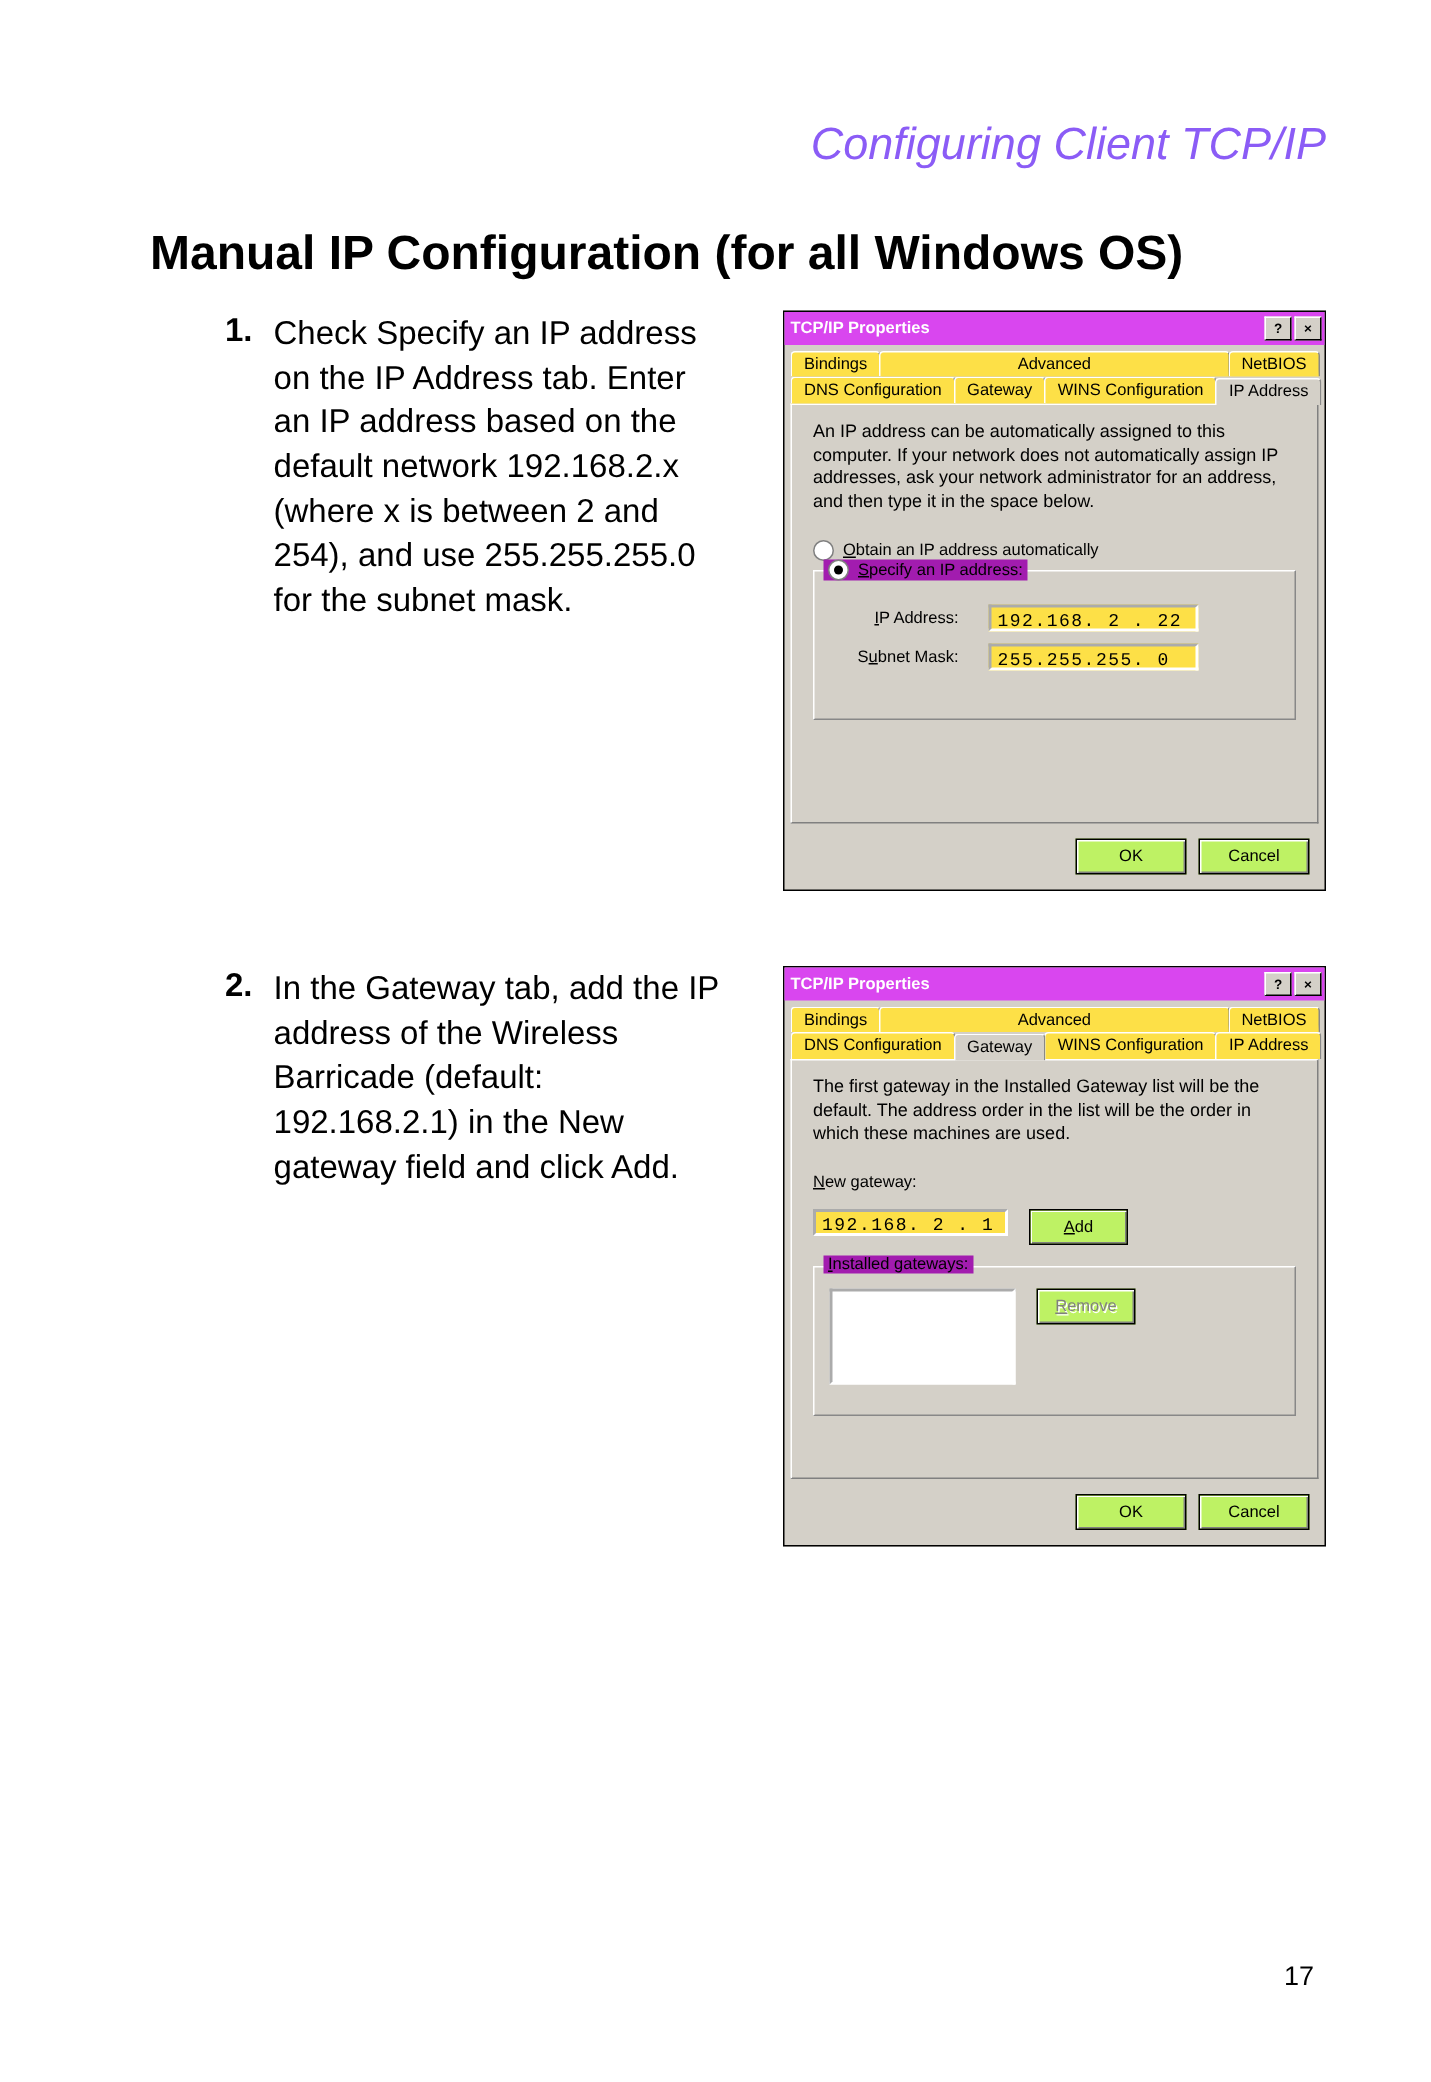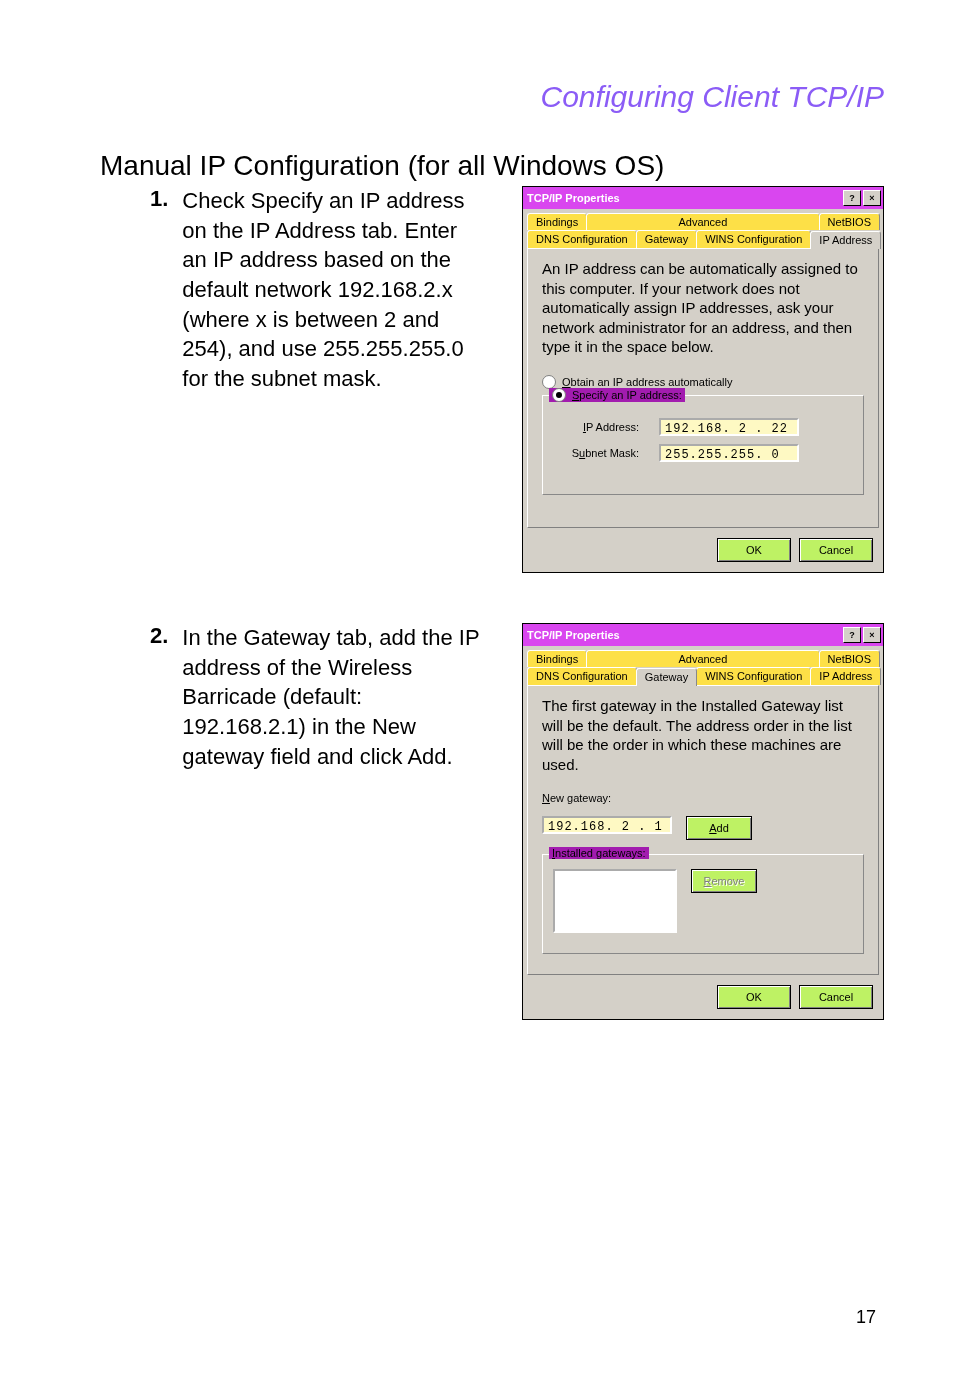--- a/index.html
+++ b/index.html
@@ -18,23 +18,23 @@
     min-height: 1388px;
   }
   .header-title {
     font-style: italic;
     font-size: 30px;
     text-align: right;
     margin-bottom: 36px;
     color: #8b5cf6;
   }
   .section-title {
-    font-size: 28px;
-    font-weight: normal;
-    margin-bottom: 4px;
+    font-size: 32px;
+    font-weight: bold;
+    margin-bottom: 20px;
     color: #000;
   }
   .step-row {
     display: flex;
     align-items: flex-start;
     margin-bottom: 50px;
   }
   .step-text-block {
     display: flex;
     flex: 0 0 380px;
@@ -120,21 +120,21 @@
   .tab-panel {
     margin: 0 4px 4px 4px;
     border: 1px solid #fff;
     border-right-color: #808080;
     border-bottom-color: #808080;
     padding: 10px 14px 20px 14px;
     min-height: 280px;
     box-sizing: border-box;
   }
   .panel-text {
-    font-size: 15px;
+    font-size: 12px;
     line-height: 1.3;
     margin-bottom: 18px;
   }
   .radio-row {
     display: flex;
     align-items: center;
     margin: 6px 0;
     font-size: 11px;
   }
   .radio {
@@ -179,21 +179,21 @@
     margin: 8px 0;
   }
   .form-label {
     width: 86px;
     font-size: 11px;
     text-align: right;
     padding-right: 20px;
   }
   .ip-field, .text-field {
     border: 2px inset #fff;
-    background: #fef9c3;
+    background: #fde047;
     font-family: "Courier New", monospace;
     font-size: 12px;
     padding: 2px 4px;
     height: 18px;
     line-height: 14px;
     box-sizing: border-box;
   }
   .ip-field { width: 140px; letter-spacing: 1px; }
   .dlg-buttons {
     display: flex;

